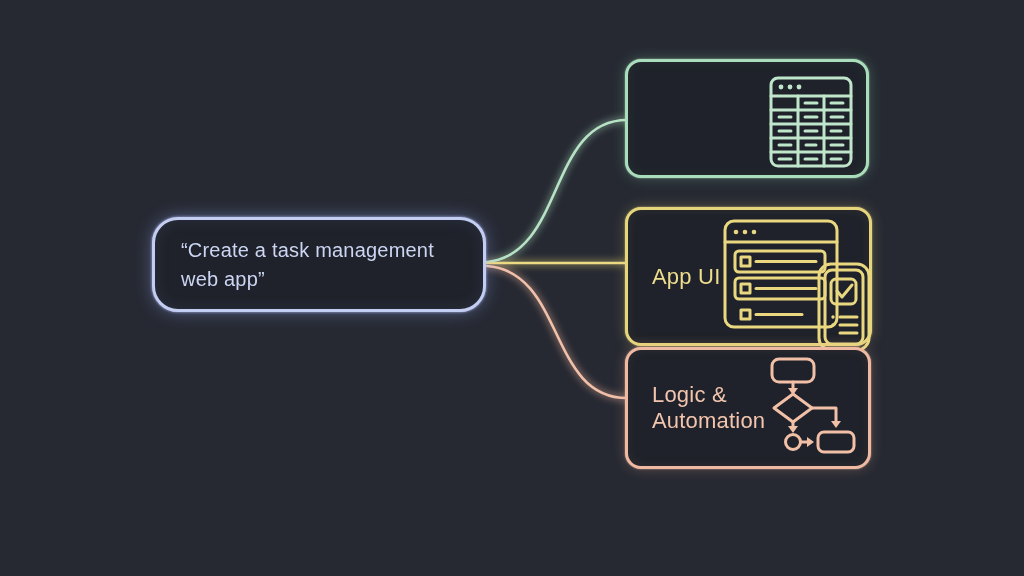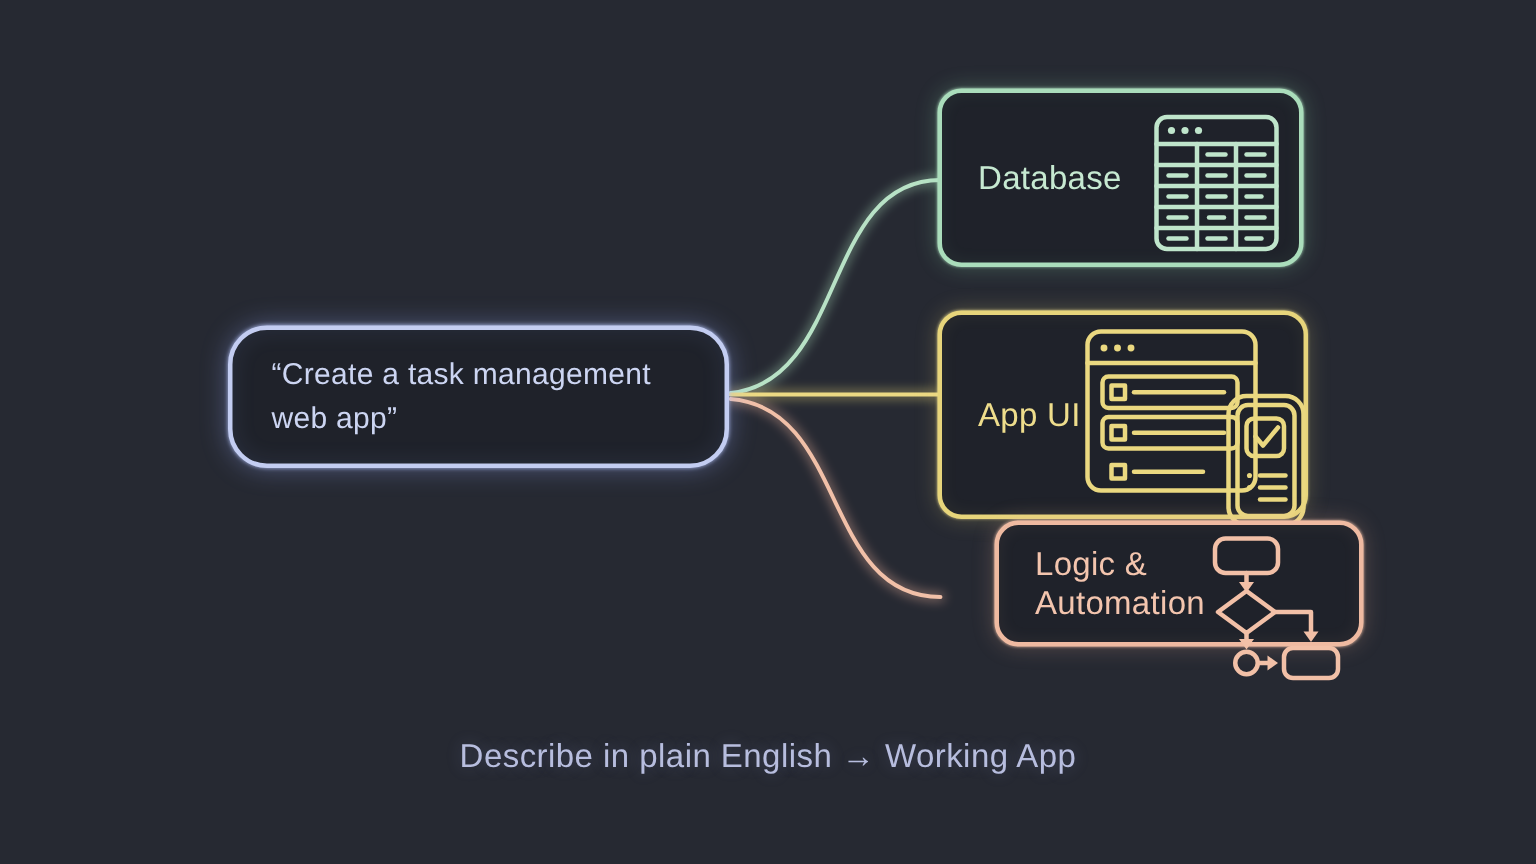--- a/index.html
+++ b/index.html
@@ -43,24 +43,23 @@
   .node-database .icon{right:13px;top:14px;}
 
   .node-appui{
     left:625px;top:207px;width:247px;height:139px;
     border-color:#e7d57b;color:#eedd8c;
     box-shadow:0 0 14px rgba(230,212,120,.25),0 0 2px rgba(240,225,150,.7),inset 0 0 12px rgba(230,212,120,.07);
   }
   .node-appui .icon{right:-3px;top:8px;}
 
   .node-logic{
-    left:625px;top:347px;width:246px;height:84px;
+    left:625px;top:347px;width:246px;height:122px;
     border-color:#efbaa1;color:#f3c5ae;
     box-shadow:0 0 14px rgba(238,180,150,.25),0 0 2px rgba(245,200,175,.7),inset 0 0 12px rgba(238,180,150,.07);
-    margin-left:38px;
   }
   .node-logic .label{max-width:132px;line-height:1.2;}
   .node-logic .icon{right:10px;top:6px;}
 
   .caption{
     position:absolute;left:0;top:491px;width:1024px;
     text-align:center;
     color:#b7bdde;font-size:22px;letter-spacing:.3px;
     text-shadow:0 0 10px rgba(150,160,220,.25);
   }
@@ -88,21 +87,20 @@
       <path d="M487 263 H625" stroke="#ecd983"></path>
       <path d="M487 266 C565 272 548 398 627 398" stroke="#f1c0a8"></path>
     </g>
   </svg>
 
   <div class="node prompt-node">
     <span class="label">“Create a task management web app”</span>
   </div>
 
   <div class="node branch-node node-database">
-    <span class="label">Database</span>
     <span class="icon">
       <svg width="84" height="92" viewBox="0 0 84 92" fill="none" stroke="#bfe5cb" stroke-width="3" stroke-linecap="round">
         <rect x="2" y="2" width="80" height="88" rx="7"></rect>
         <line x1="2" y1="20" x2="82" y2="20"></line>
         <circle cx="12" cy="11" r="2.4" fill="#bfe5cb" stroke="none"></circle>
         <circle cx="21" cy="11" r="2.4" fill="#bfe5cb" stroke="none"></circle>
         <circle cx="30" cy="11" r="2.4" fill="#bfe5cb" stroke="none"></circle>
         <line x1="29" y1="20" x2="29" y2="90"></line>
         <line x1="55" y1="20" x2="55" y2="90"></line>
         <line x1="2" y1="34" x2="82" y2="34"></line>
@@ -183,15 +181,14 @@
         <path d="M65 81 L72 86 L65 91 Z" fill="#f2c0a7" stroke="none"></path>
 
         <rect x="76" y="76" width="36" height="20" rx="6"></rect>
 
         <path d="M70 52 H94 V66"></path>
         <path d="M89 65 L94 72 L99 65 Z" fill="#f2c0a7" stroke="none"></path>
       </svg>
     </span>
   </div>
 
-  <div class="caption">Describe in plain English → Working App</div>
 
 </div>
 
 </body></html>

